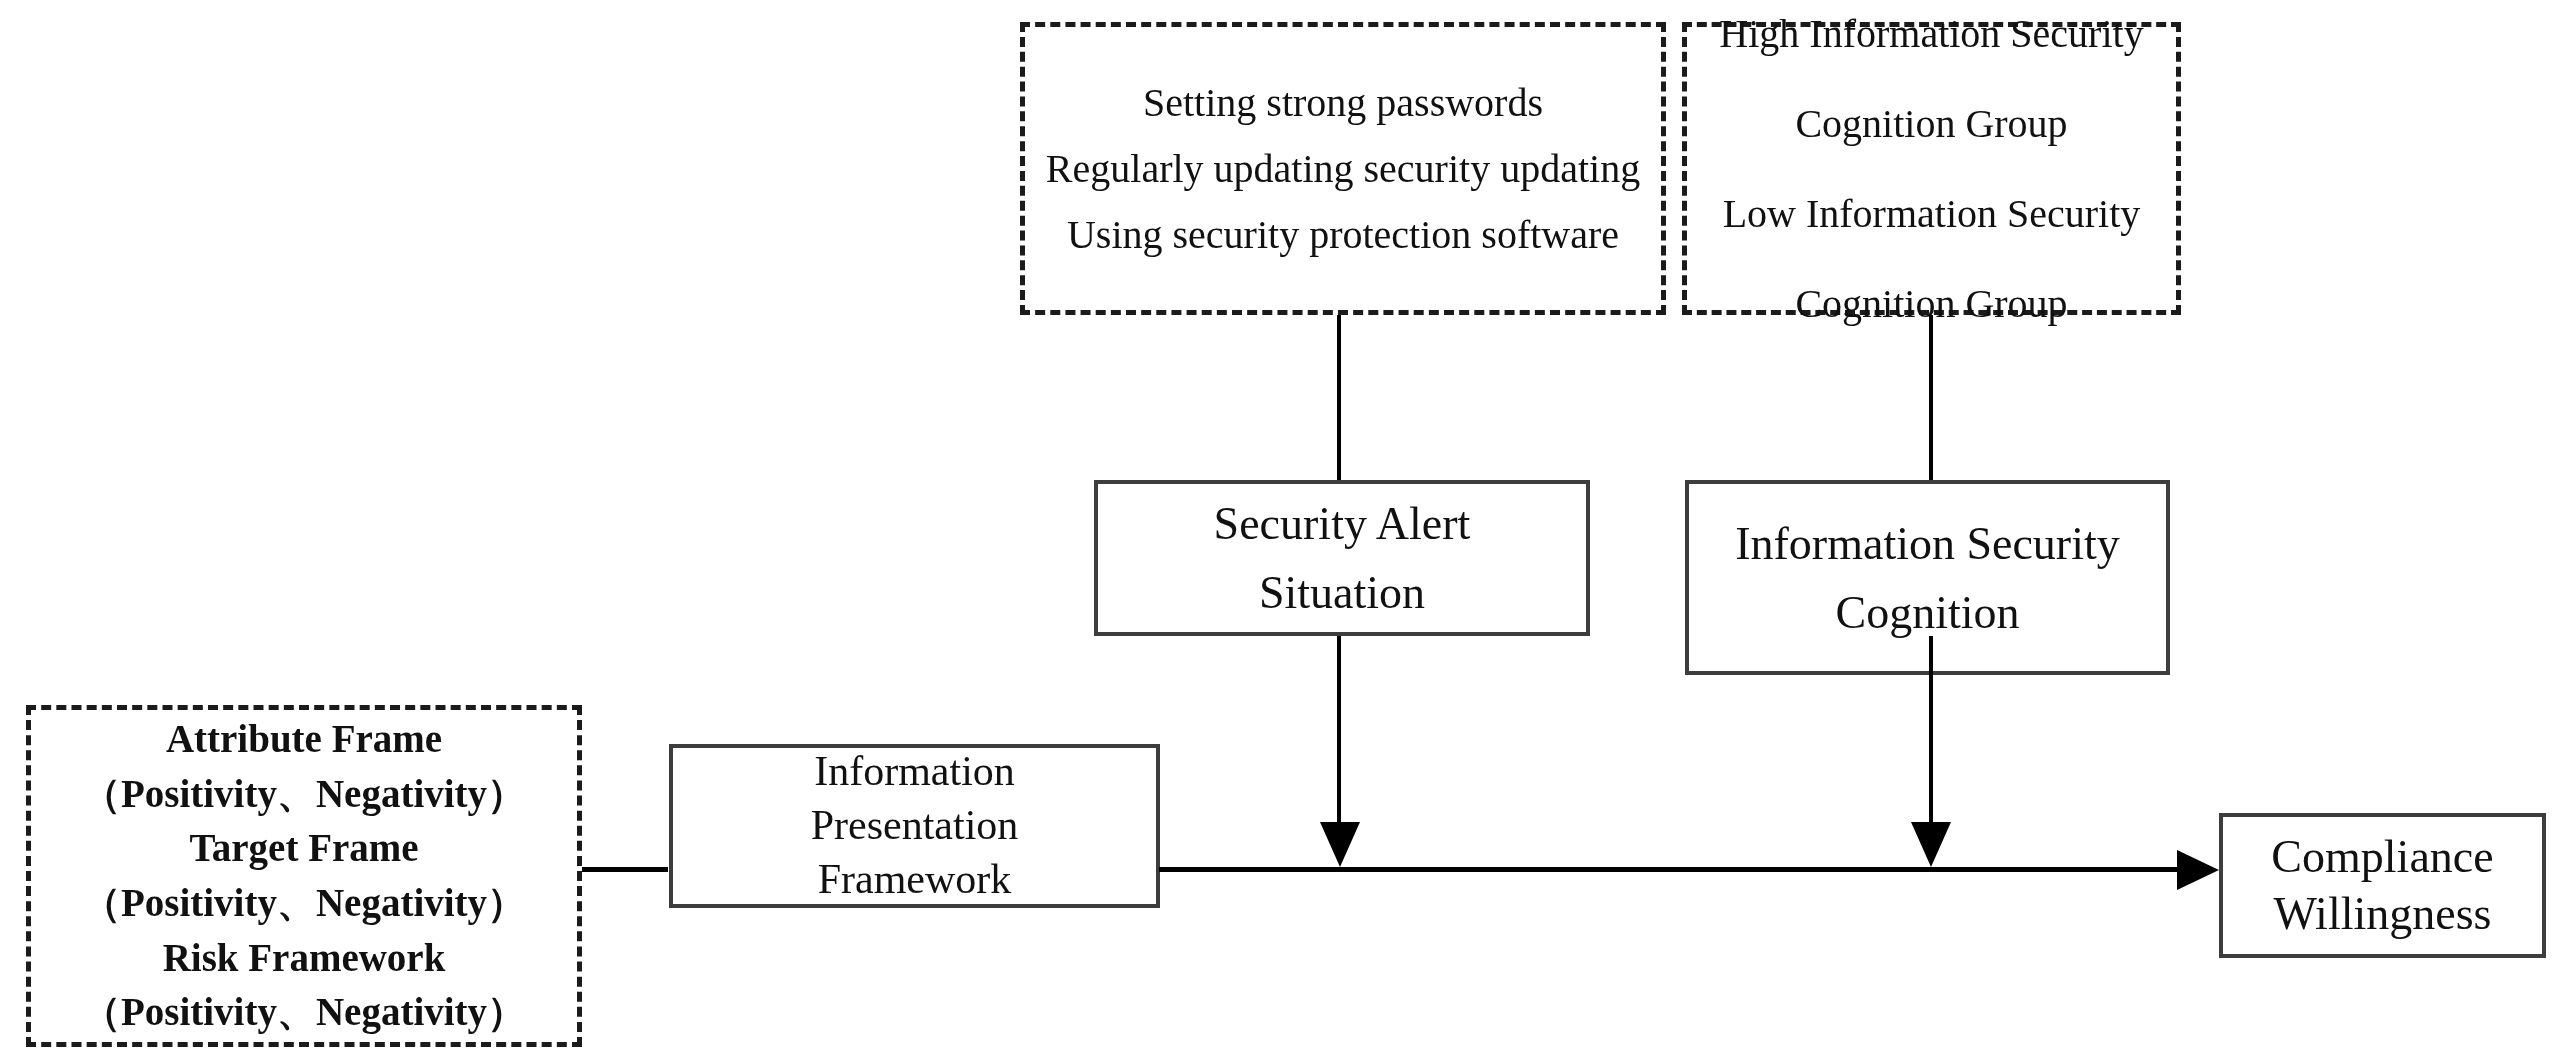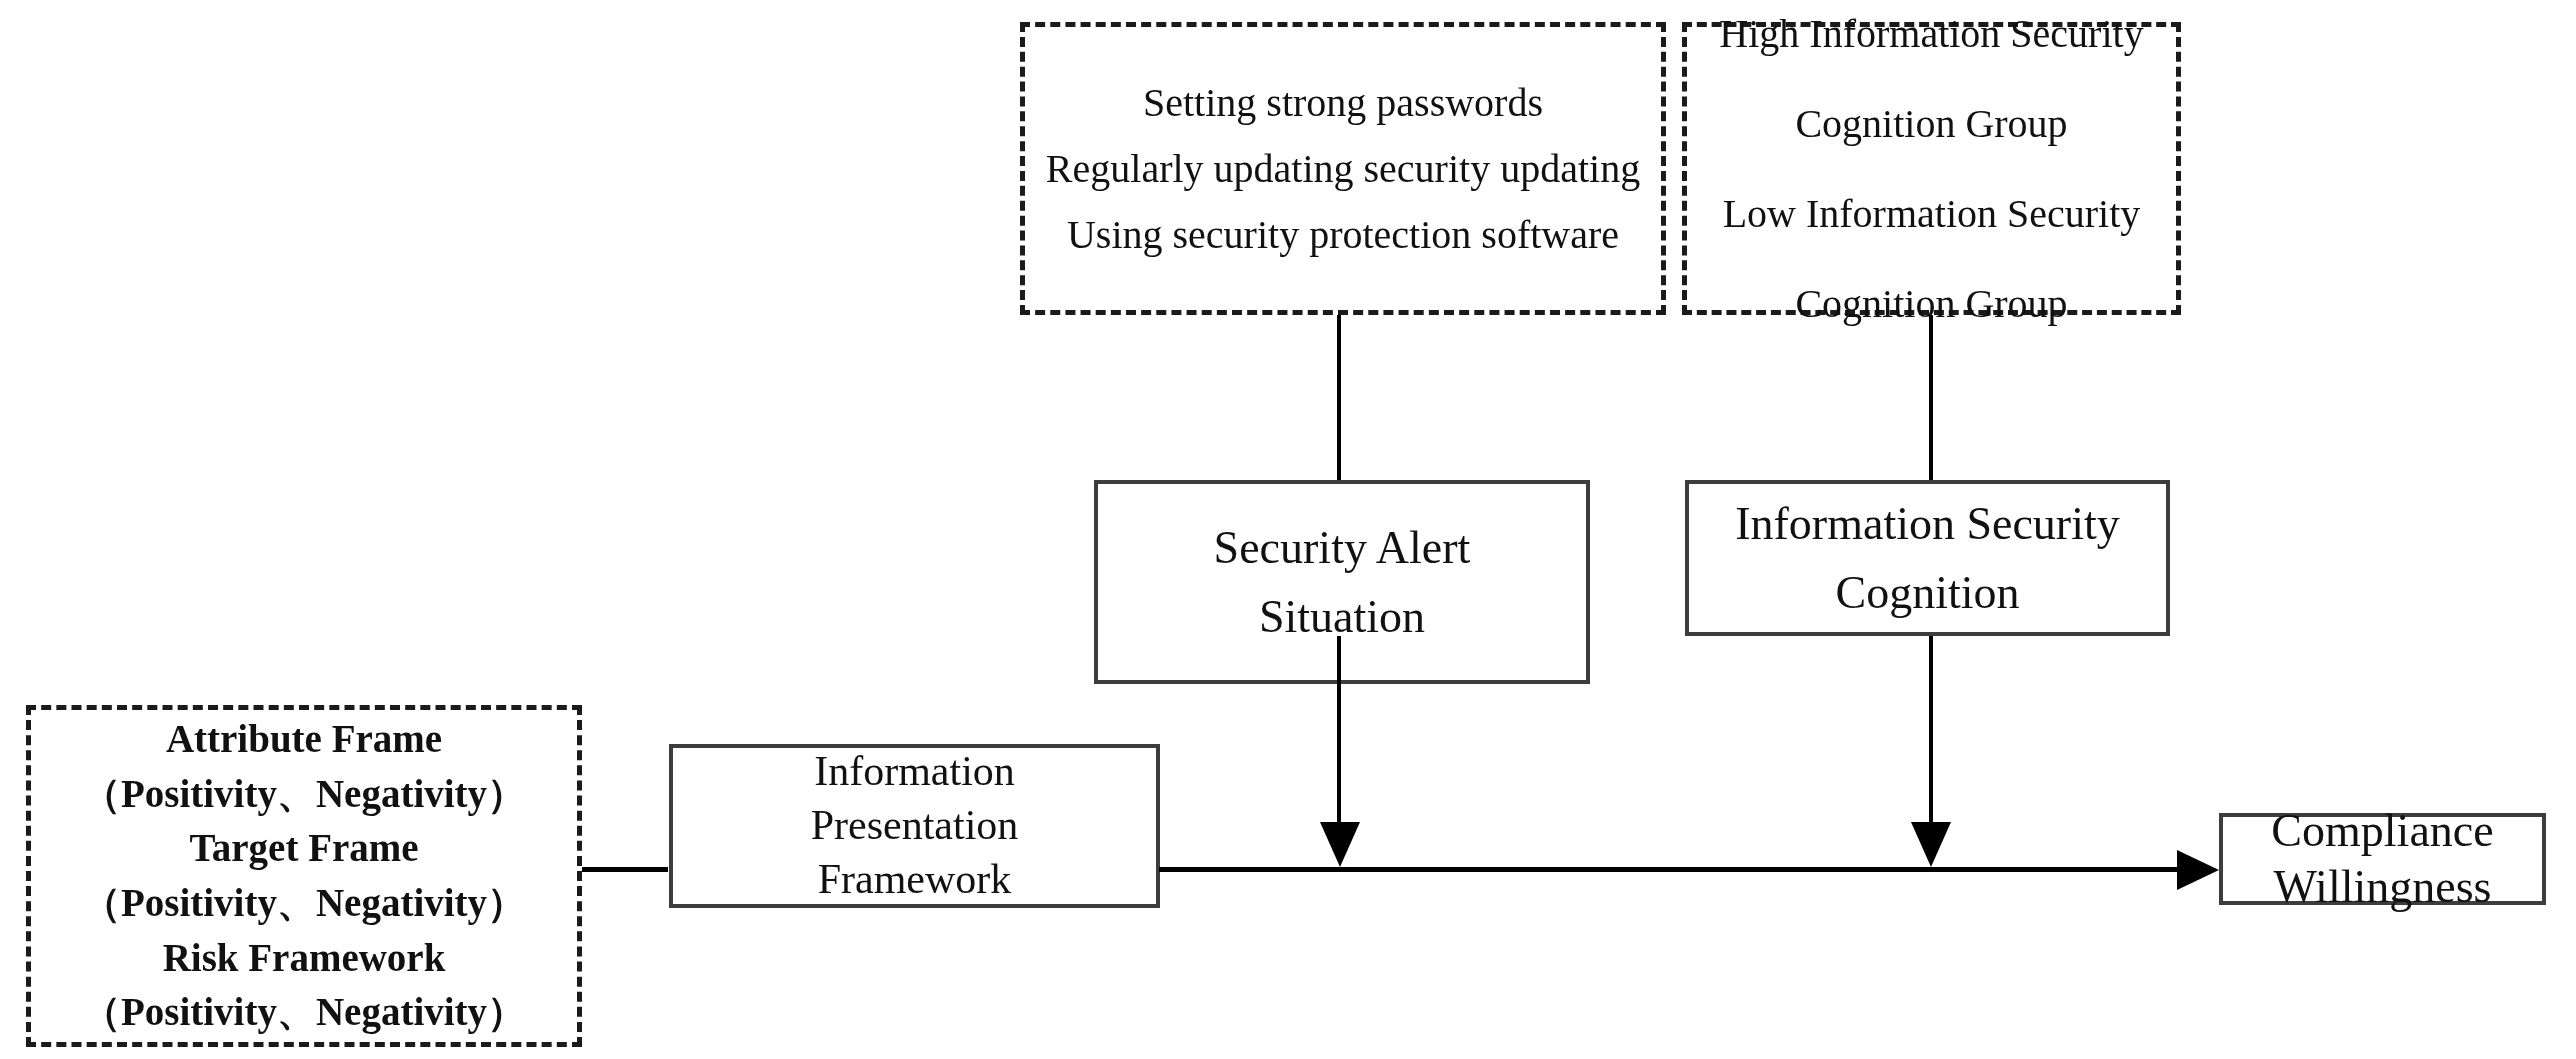--- a/index.html
+++ b/index.html
@@ -59,46 +59,46 @@
     <span>Using security protection software</span>
   </div>
 
   <div class="box dashed fs-groups" style="left:1682px; top:22px; width:499px; height:293px;">
     <span>High Information Security</span>
     <span>Cognition Group</span>
     <span>Low Information Security</span>
     <span>Cognition Group</span>
   </div>
 
-  <div class="box solid fs-moderator" style="left:1094px; top:480px; width:496px; height:204px;">
+  <div class="box solid fs-moderator" style="left:1094px; top:480px; width:496px; height:156px;">
     <span>Security Alert</span>
     <span>Situation</span>
   </div>
 
-  <div class="box solid fs-moderator" style="left:1685px; top:480px; width:485px; height:156px;">
+  <div class="box solid fs-moderator" style="left:1685px; top:480px; width:485px; height:195px;">
     <span>Information Security</span>
     <span>Cognition</span>
   </div>
 
   <div class="box dashed fs-framing" style="left:26px; top:705px; width:556px; height:342px;font-weight:bold;">
     <span>Attribute Frame</span>
     <span>（Positivity、Negativity）</span>
     <span>Target Frame</span>
     <span>（Positivity、Negativity）</span>
     <span>Risk Framework</span>
     <span>（Positivity、Negativity）</span>
   </div>
 
   <div class="box solid fs-ipf" style="left:669px; top:744px; width:491px; height:164px;">
     <span>Information</span>
     <span>Presentation</span>
     <span>Framework</span>
   </div>
 
-  <div class="box solid fs-cw" style="left:2219px; top:813px; width:327px; height:92px;">
+  <div class="box solid fs-cw" style="left:2219px; top:813px; width:327px; height:145px;">
     <span>Compliance</span>
     <span>Willingness</span>
   </div>
 
   <div class="hline" style="left:582px; top:867px; width:86px; height:5.1px;"></div>
   <div class="hline" style="left:1159px; top:867px; width:1019px; height:5.1px;"></div>
   <div class="arrow-right" style="left:2177px; top:850px;"></div>
 
   <div class="vline" style="left:1337px; top:315px; width:4.4px; height:165px;"></div>
   <div class="vline" style="left:1337px; top:636px; width:4.4px; height:189px;"></div>

